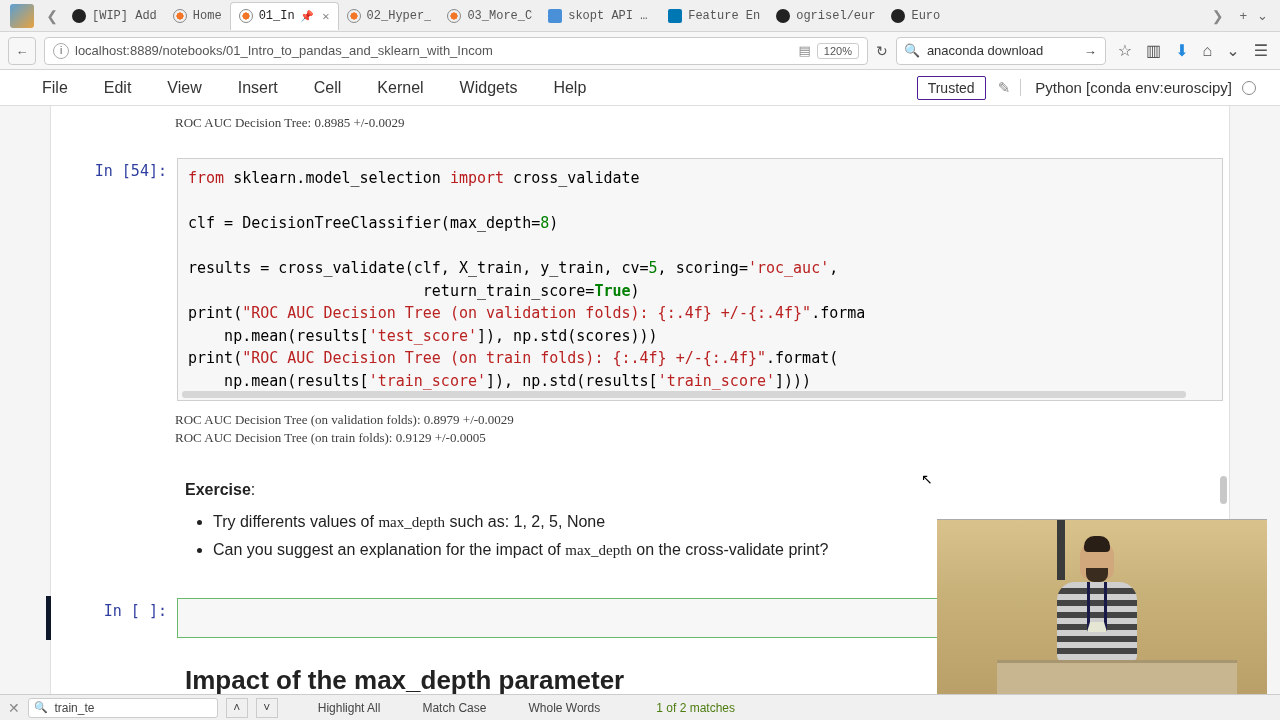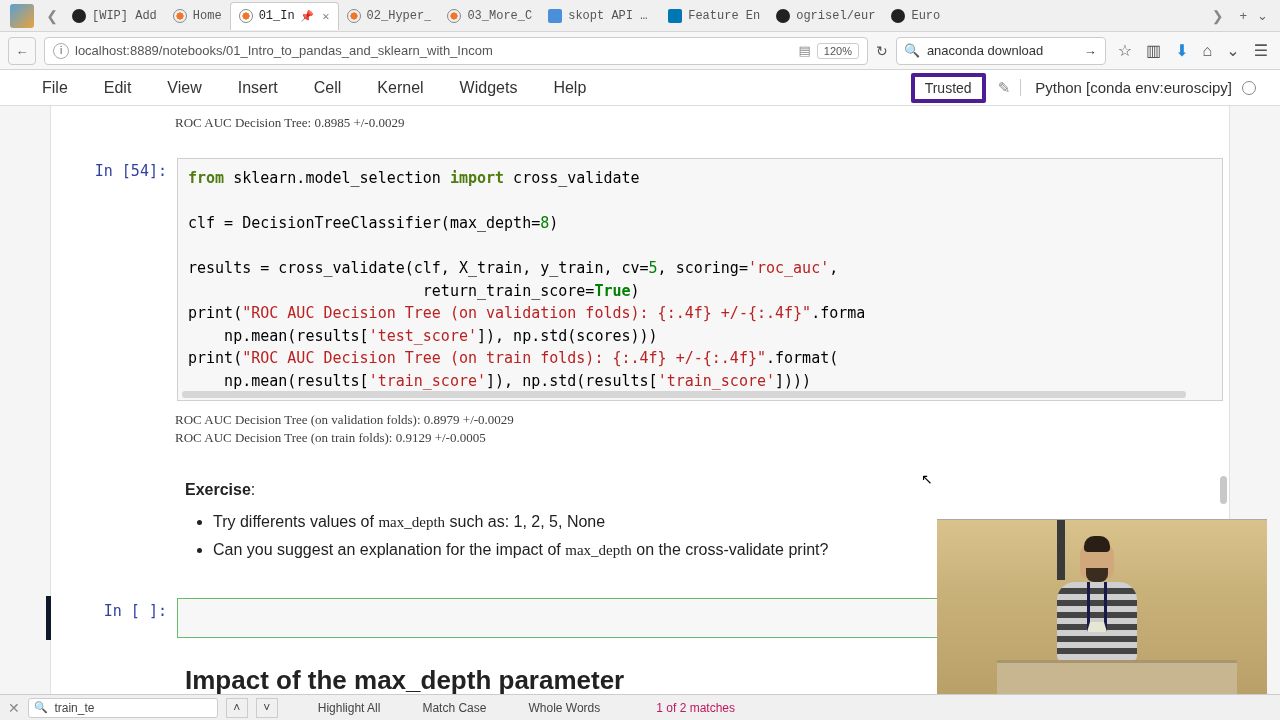--- a/index.html
+++ b/index.html
@@ -28,21 +28,21 @@
 .zoom-badge { border: 1px solid #ccc; border-radius: 3px; padding: 1px 6px; font-size: 11px; color: #555; }
 .reload-icn { font-size: 14px; color: #555; cursor: pointer; }
 .search-field { width: 210px; display: flex; align-items: center; gap: 6px; height: 28px; border: 1px solid #ccc; border-radius: 4px; padding: 0 8px; background: #fff; font-size: 13px; color: #333; }
 .toolbar-icons { display: flex; gap: 14px; align-items: center; color: #555; font-size: 16px; padding: 0 4px; }
 .dl-icon { color: #2288dd; }
 
 
 .jmenu { height: 36px; display: flex; align-items: center; padding: 0 24px; border-bottom: 1px solid #ddd; gap: 0; background: #fff; font-size: 16px; }
 .jmenu-item { padding: 6px 18px; color: #333; cursor: pointer; }
 .jmenu-spacer { flex: 1; }
-.trusted { border: 4px solid #4c1d95; padding: 3px 10px; border-radius: 2px; font-size: 14px; color: #333; margin-right: 12px; }
+.trusted { border: 1px solid #4c1d95; padding: 3px 10px; border-radius: 2px; font-size: 14px; color: #333; margin-right: 12px; }
 .pencil { color: #888; font-size: 15px; margin-right: 10px; cursor: pointer; }
 .kernel-name { font-size: 15px; color: #333; border-left: 1px solid #ccc; padding-left: 14px; }
 .kernel-idle { width: 14px; height: 14px; border: 1.5px solid #888; border-radius: 50%; margin-left: 10px; }
 
 
 .notebook-wrap { position: absolute; top: 106px; left: 0; right: 0; bottom: 26px; overflow: hidden; background: #f5f5f5; }
 .notebook-inner { background: #fff; margin: 0 auto; width: 1180px; height: 100%; border-left: 1px solid #e0e0e0; border-right: 1px solid #e0e0e0; padding: 6px 0; position: relative; }
 .scroll-ind { position: absolute; right: 2px; top: 370px; width: 7px; height: 28px; background: #c8c8c8; border-radius: 4px; }
 
 .cell-row { display: flex; padding: 2px 6px; }
@@ -56,33 +56,33 @@
 .output-text { padding: 2px 0 6px 124px; font-family: Liberation Serif, serif; font-size: 13px; line-height: 1.4; white-space: pre; color: #404040; margin-right: 10px; }
 
 .md-cell { padding: 10px 10px 8px 134px; font-size: 16px; line-height: 1.55; color: #222; }
 .md-cell strong { font-weight: bold; }
 .md-cell ul { padding-left: 28px; margin-top: 8px; }
 .md-cell li { margin-bottom: 3px; }
 .md-cell code { font-family: Liberation Serif, serif; font-size: 15px; }
 .md-cell.heading { font-size: 26px; font-weight: bold; padding-top: 20px; }
 
 
-.kw { color: #4d7c0f; font-weight: bold; }
+.kw { color: #b91c1c; font-weight: normal; }
 .fn { color: #000; }
 .num { color: #008000; }
 .str { color: #ba2121; }
 .bool { color: #008000; font-weight: bold; }
 
 
 .findbar { position: absolute; bottom: 0; left: 0; right: 0; height: 26px; background: #f0f0f0; border-top: 1px solid #ccc; display: flex; align-items: center; gap: 8px; padding: 0 8px; font-size: 12px; color: #444; }
 .findbar .close-x { color: #888; cursor: pointer; font-size: 14px; }
 .find-input { display: flex; align-items: center; gap: 6px; border: 1px solid #ccc; background: #fff; border-radius: 3px; padding: 1px 6px; width: 190px; height: 20px; }
 .find-arrow { border: 1px solid #ccc; width: 22px; height: 20px; display: flex; align-items: center; justify-content: center; cursor: pointer; }
 .find-opt { cursor: pointer; padding: 0 4px; }
-.find-status { color: #be185d; margin-left: 6px; }
+.find-status { color: #4d7c0f; margin-left: 6px; }
 
 
 .pip { position: absolute; right: 13px; bottom: 26px; width: 330px; height: 175px; background: linear-gradient(180deg,#d9c28c 0%,#c9b27a 40%,#b9a068 100%); border-top: 1px solid #aaa; overflow: hidden; }
 .speaker { position: absolute; left: 110px; top: 20px; width: 100px; height: 150px; }
 .head { width: 34px; height: 40px; background: #d1a77c; border-radius: 16px 16px 10px 10px; margin: 0 auto; position: relative; }
 .hair { position: absolute; top: -4px; left: 4px; right: 4px; height: 16px; background: #2a1f16; border-radius: 10px 10px 4px 4px; }
 .beard { position: absolute; bottom: -2px; left: 6px; right: 6px; height: 14px; background: #3a2d1f; border-radius: 0 0 8px 8px; }
 .torso { width: 80px; height: 80px; margin: 2px auto 0; background: repeating-linear-gradient(180deg,#cfcfcf 0 6px,#444 6px 12px); border-radius: 18px 18px 6px 6px; position: relative; }
 .lanyard { position: absolute; top: 0; left: 30px; width: 20px; height: 50px; border-left: 3px solid #1a1a4a; border-right: 3px solid #1a1a4a; border-bottom: 10px solid #e6e6d4; }
 .podium { position: absolute; bottom: 0; left: 60px; right: 30px; height: 34px; background: #c7b68f; border-top: 3px solid #a89670; }

